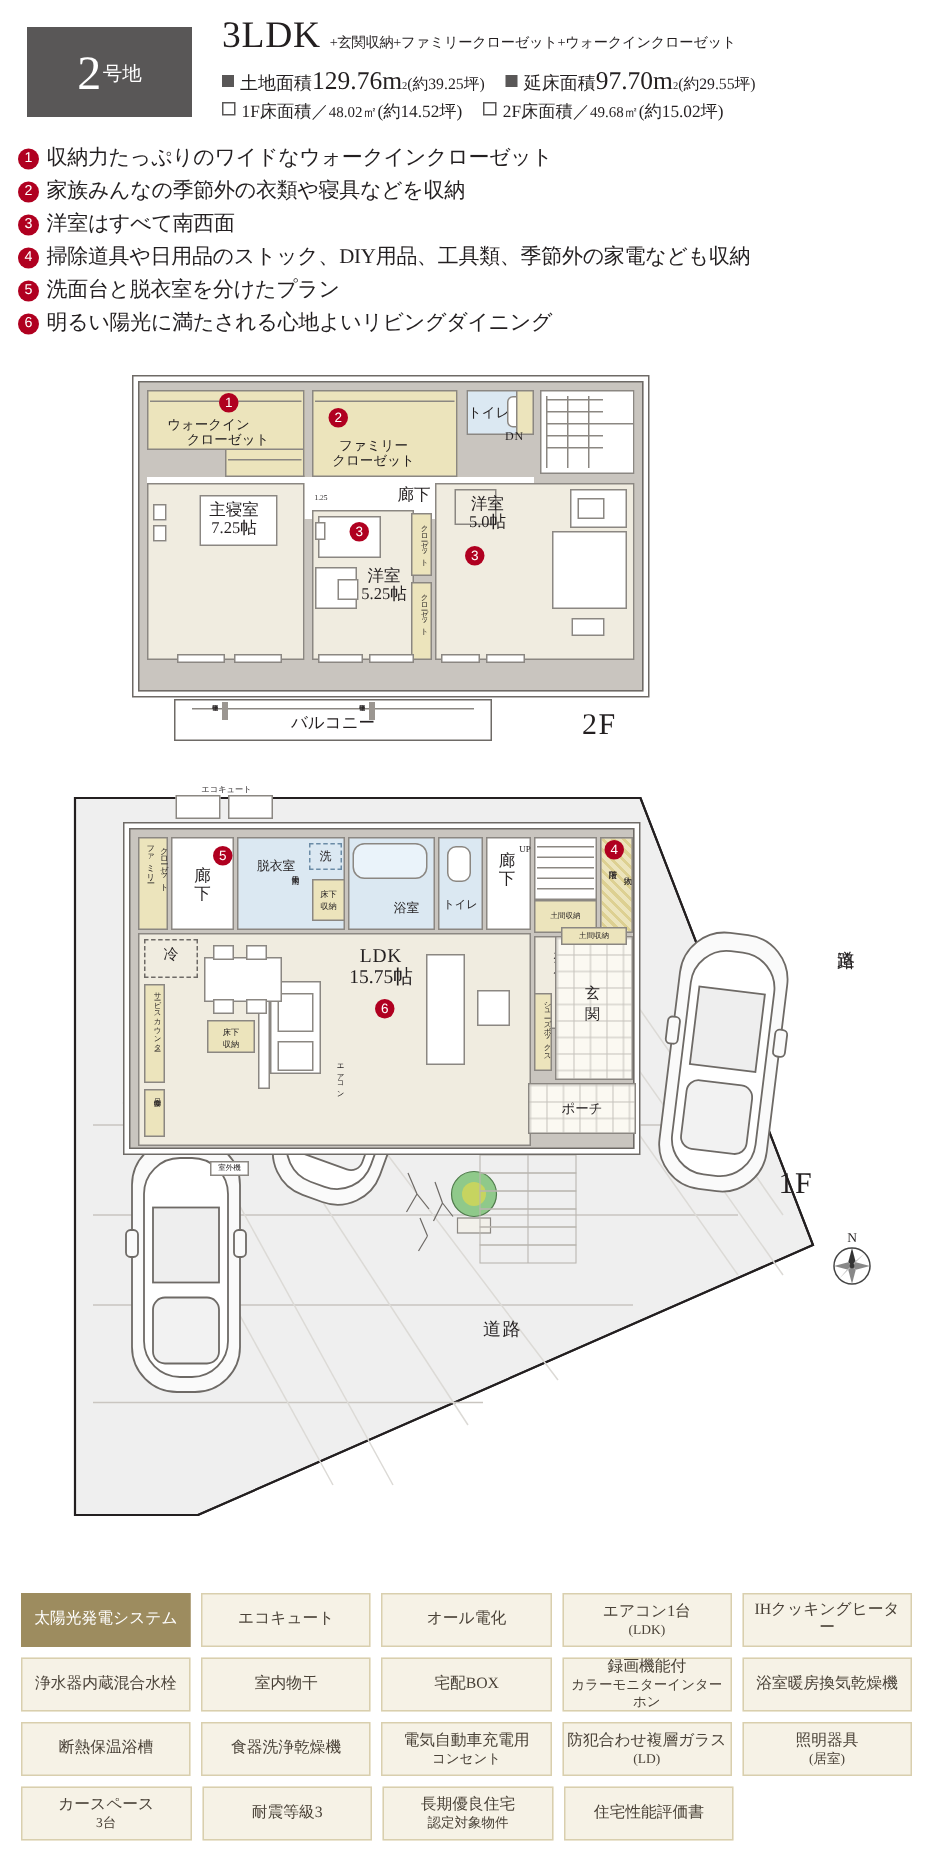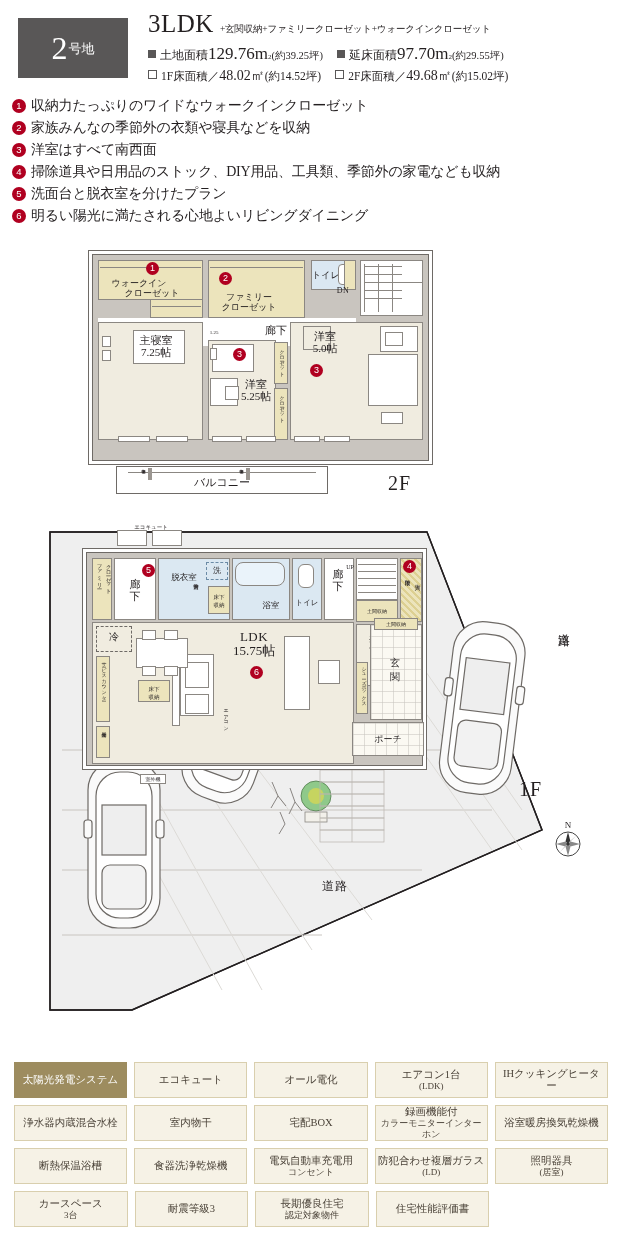--- a/index.html
+++ b/index.html
@@ -24,21 +24,21 @@
   .ldk-main{font-size:25px;letter-spacing:.5px;}
   .ldk-sub{font-size:9.5px;padding-left:6px;letter-spacing:-.2px;}
   .area-line{display:flex;align-items:baseline;margin-top:6px;font-size:12px;}
   .area-line .sq{display:inline-block;width:8px;height:8px;background:#595757;margin-right:4px;position:relative;top:-1px;}
   .area-line .sq.open{background:#fff;border:1.4px solid #595757;width:7px;height:7px;}
   .area-big{font-size:17px;letter-spacing:0;}
   .area-sup{font-size:7px;vertical-align:super;}
   .area-paren{font-size:10.5px;}
   .area-gap{display:inline-block;width:14px;}
   .area-line2{margin-top:3px;font-size:11.5px;}
-  .area-mid{font-size:14px;}
+  .area-mid{font-size:10px;}
 
   
   .features{position:absolute;left:12px;top:96px;width:600px;}
   .feat{display:flex;align-items:flex-start;margin-bottom:1px;height:21px;}
   .feat .bul{
     display:inline-block;width:14px;height:14px;border-radius:50%;
     background:#b00020;color:#fff;font-size:9.5px;line-height:14px;
     text-align:center;margin-right:5px;margin-top:3px;flex:0 0 auto;
     font-family:"Liberation Sans",sans-serif;
   }

